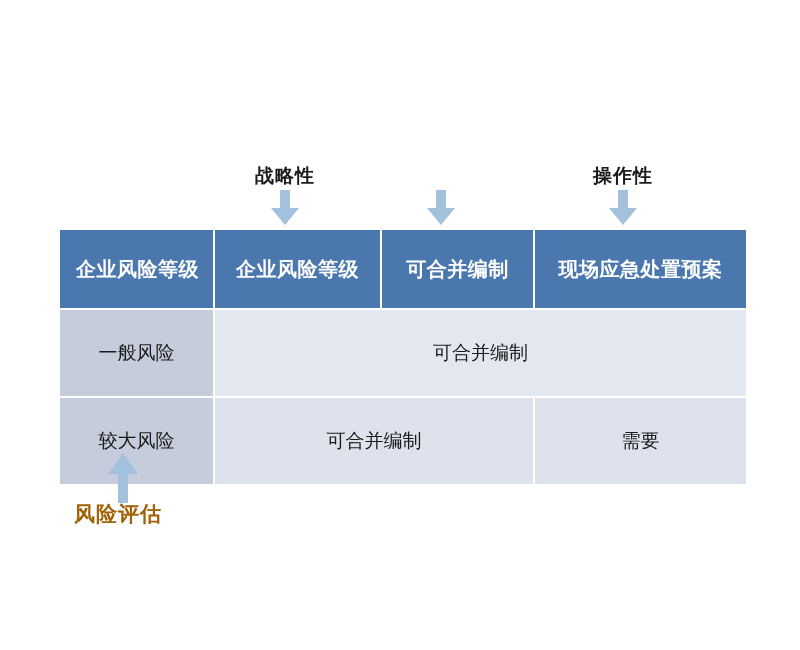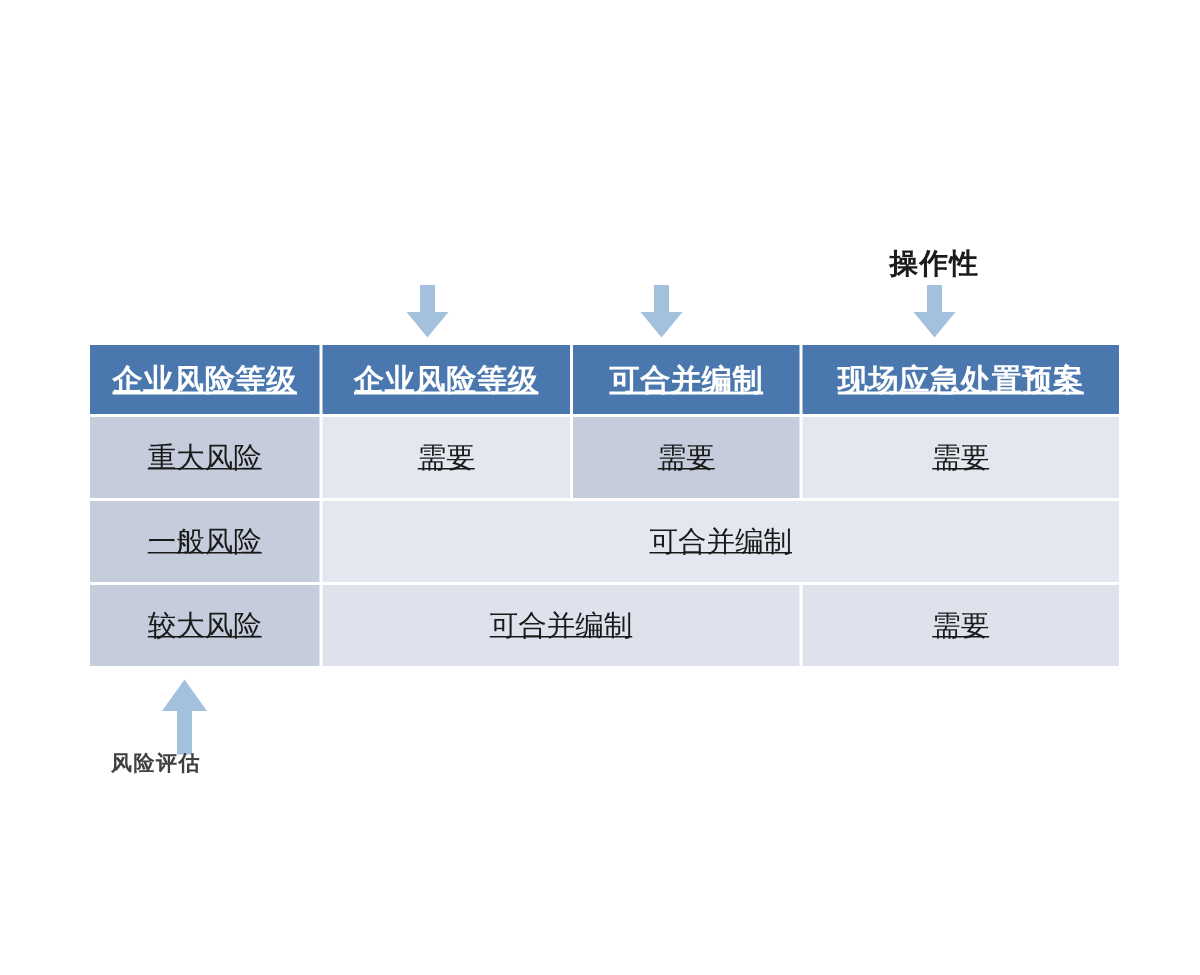--- a/index.html
+++ b/index.html
@@ -50,26 +50,25 @@
     position: absolute;
     left: 58px;
     top: 228px;
     width: 686px;
     border-collapse: separate;
     border-spacing: 2px 2px;
     table-layout: fixed;
   }
   #risk-table td,
   #risk-table th {
-    padding: 0;
+    padding: 16px;
     margin: 0;
     text-align: center;
     vertical-align: middle;
     font-family: "DejaVu Sans", "Liberation Sans", sans-serif;
-    text-decoration: underline;
   }
 
   .hdr-cell {
     background: #4a78ae;
     color: #ffffff;
     font-size: 20px;
     font-weight: 600;
     height: 46px;
     letter-spacing: 0.5px;
     white-space: nowrap;
@@ -89,32 +88,33 @@
     background: #e3e7ef;
   }
   .shade-mid {
     background: #dde2ec;
   }
 
   
   #risk-eval-label {
     position: absolute;
     font-family: "DejaVu Serif", "Liberation Serif", serif;
-    font-size: 14px;
+    font-size: 21px;
     font-weight: 700;
-    color: #404040;
+    color: #a16207;
     letter-spacing: 1px;
     white-space: nowrap;
   }
 </style>
 </head>
 <body>
 
 <div id="canvas">
 
+  <div class="top-label" style="left:235px; top:163px; width:100px;">战略性</div>
   <div class="arrow-down" style="left:270px; top:190px;">
     <svg width="30" height="36" viewBox="0 0 30 36" xmlns="http://www.w3.org/2000/svg">
       <polygon points="10,0 20,0 20,18 29,18 15,35 1,18 10,18" fill="#a3c1dd"></polygon>
     </svg>
   </div>
 
   <div class="arrow-down" style="left:426px; top:190px;">
     <svg width="30" height="36" viewBox="0 0 30 36" xmlns="http://www.w3.org/2000/svg">
       <polygon points="10,0 20,0 20,18 29,18 15,35 1,18 10,18" fill="#a3c1dd"></polygon>
     </svg>
@@ -137,26 +137,20 @@
     <thead>
       <tr>
         <th class="hdr-cell">企业风险等级</th>
         <th class="hdr-cell">企业风险等级</th>
         <th class="hdr-cell">可合并编制</th>
         <th class="hdr-cell">现场应急处置预案</th>
       </tr>
     </thead>
     <tbody>
 
-      <tr class="body-row">
-        <td class="shade-dark">重大风险</td>
-        <td class="shade-light">需要</td>
-        <td class="shade-dark">需要</td>
-        <td class="shade-light">需要</td>
-      </tr>
 
       <tr class="body-row">
         <td class="shade-dark">一般风险</td>
         <td class="shade-light" colspan="3">可合并编制</td>
       </tr>
 
       <tr class="body-row">
         <td class="shade-dark">较大风险</td>
         <td class="shade-mid" colspan="2">可合并编制</td>
         <td class="shade-mid">需要</td>

